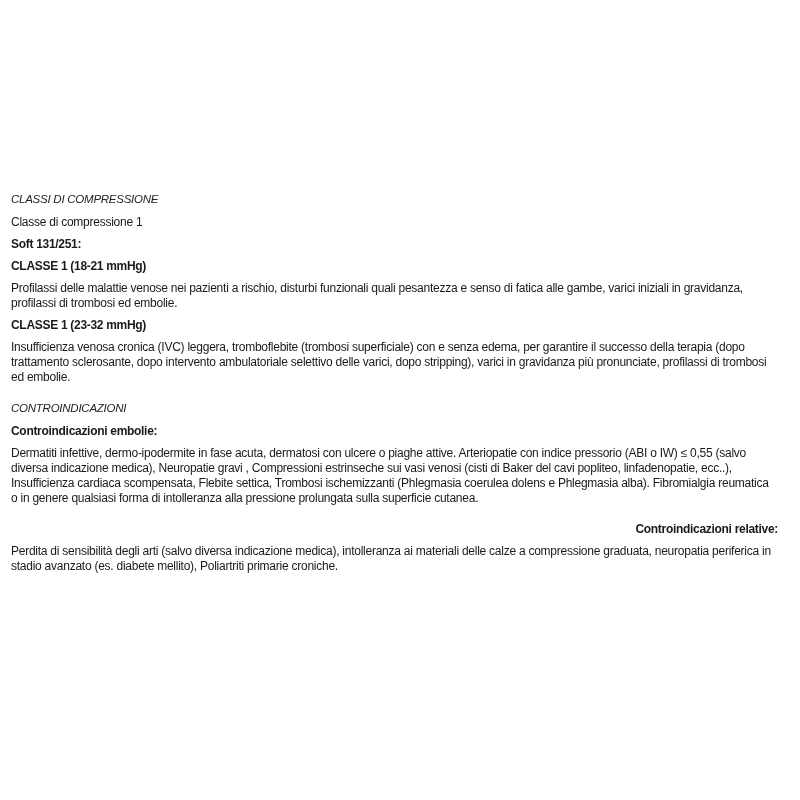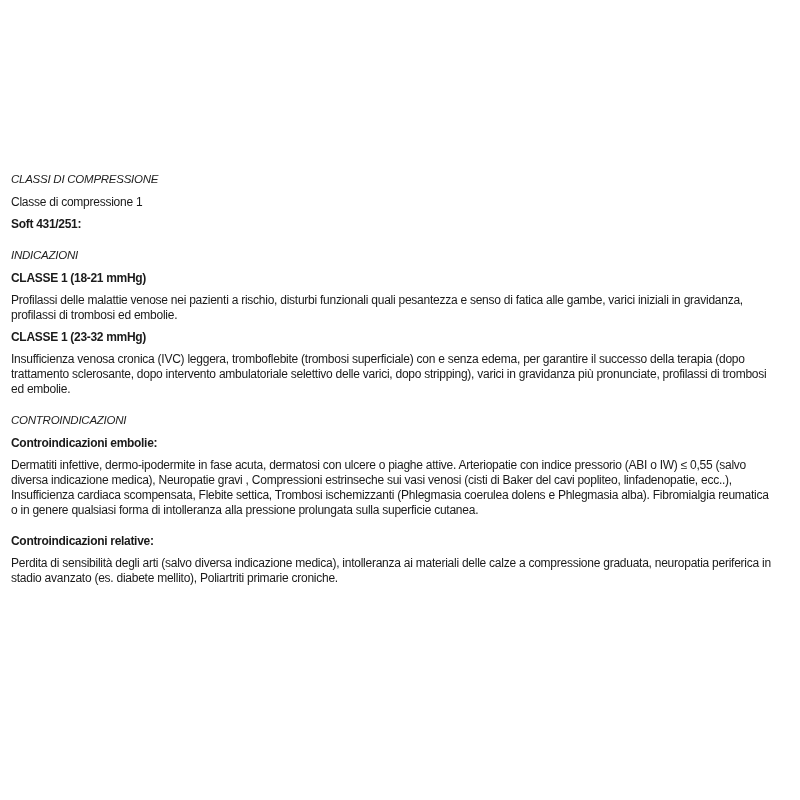--- a/index.html
+++ b/index.html
@@ -13,21 +13,21 @@
     height: 800px;
     background: #ffffff;
     overflow: hidden;
     font-family: "Liberation Sans", "DejaVu Sans", sans-serif;
     color: #1a1a1a;
   }
   .content {
     position: absolute;
     left: 11px;
     right: 22px;
-    top: 156px;
+    top: 176px;
     font-size: 12px;
     line-height: 15px;
     letter-spacing: -0.25px;
   }
   .section-heading {
     font-style: italic;
     font-weight: 400;
     font-size: 11.5px;
     line-height: 15px;
     text-transform: uppercase;
@@ -36,39 +36,39 @@
   }
   .item-label {
     font-weight: 700;
     font-size: 12px;
     line-height: 15px;
     margin: 0 0 7px 0;
     letter-spacing: -0.3px;
   }
   .item-label.spaced {
     margin-top: 16px;
+    text-align: right;
   }
   .item-text {
     margin: 0 6px 7px 0;
   }
 </style>
 </head>
 <body>
 
 <div class="page">
   <div class="content">
 
     <div class="section">
       <div class="section-heading">CLASSI DI COMPRESSIONE</div>
       <p class="item-text">Classe di compressione 1</p>
-      <div class="item-label">Soft 431/251:</div>
+      <div class="item-label">Soft 131/251:</div>
     </div>
 
     <div class="section">
-      <div class="section-heading">INDICAZIONI</div>
       <div class="item-label">CLASSE 1 (18-21 mmHg)</div>
       <p class="item-text">Profilassi delle malattie venose nei pazienti a rischio, disturbi funzionali quali pesantezza e senso di fatica alle gambe, varici iniziali in gravidanza, profilassi di trombosi ed embolie.</p>
       <div class="item-label">CLASSE 1 (23-32 mmHg)</div>
       <p class="item-text">Insufficienza venosa cronica (IVC) leggera, tromboflebite (trombosi superficiale) con e senza edema, per garantire il successo della terapia (dopo trattamento sclerosante, dopo intervento ambulatoriale selettivo delle varici, dopo stripping), varici in gravidanza più pronunciate, profilassi di trombosi ed embolie.</p>
     </div>
 
     <div class="section">
       <div class="section-heading">CONTROINDICAZIONI</div>
       <div class="item-label">Controindicazioni embolie:</div>
       <p class="item-text">Dermatiti infettive, dermo-ipodermite in fase acuta, dermatosi con ulcere o piaghe attive. Arteriopatie con indice pressorio (ABI o IW) ≤ 0,55 (salvo diversa indicazione medica), Neuropatie gravi , Compressioni estrinseche sui vasi venosi (cisti di Baker del cavi popliteo, linfadenopatie, ecc..), Insufficienza cardiaca scompensata, Flebite settica, Trombosi ischemizzanti (Phlegmasia coerulea dolens e Phlegmasia alba). Fibromialgia reumatica o in genere qualsiasi forma di intolleranza alla pressione prolungata sulla superficie cutanea.</p>

